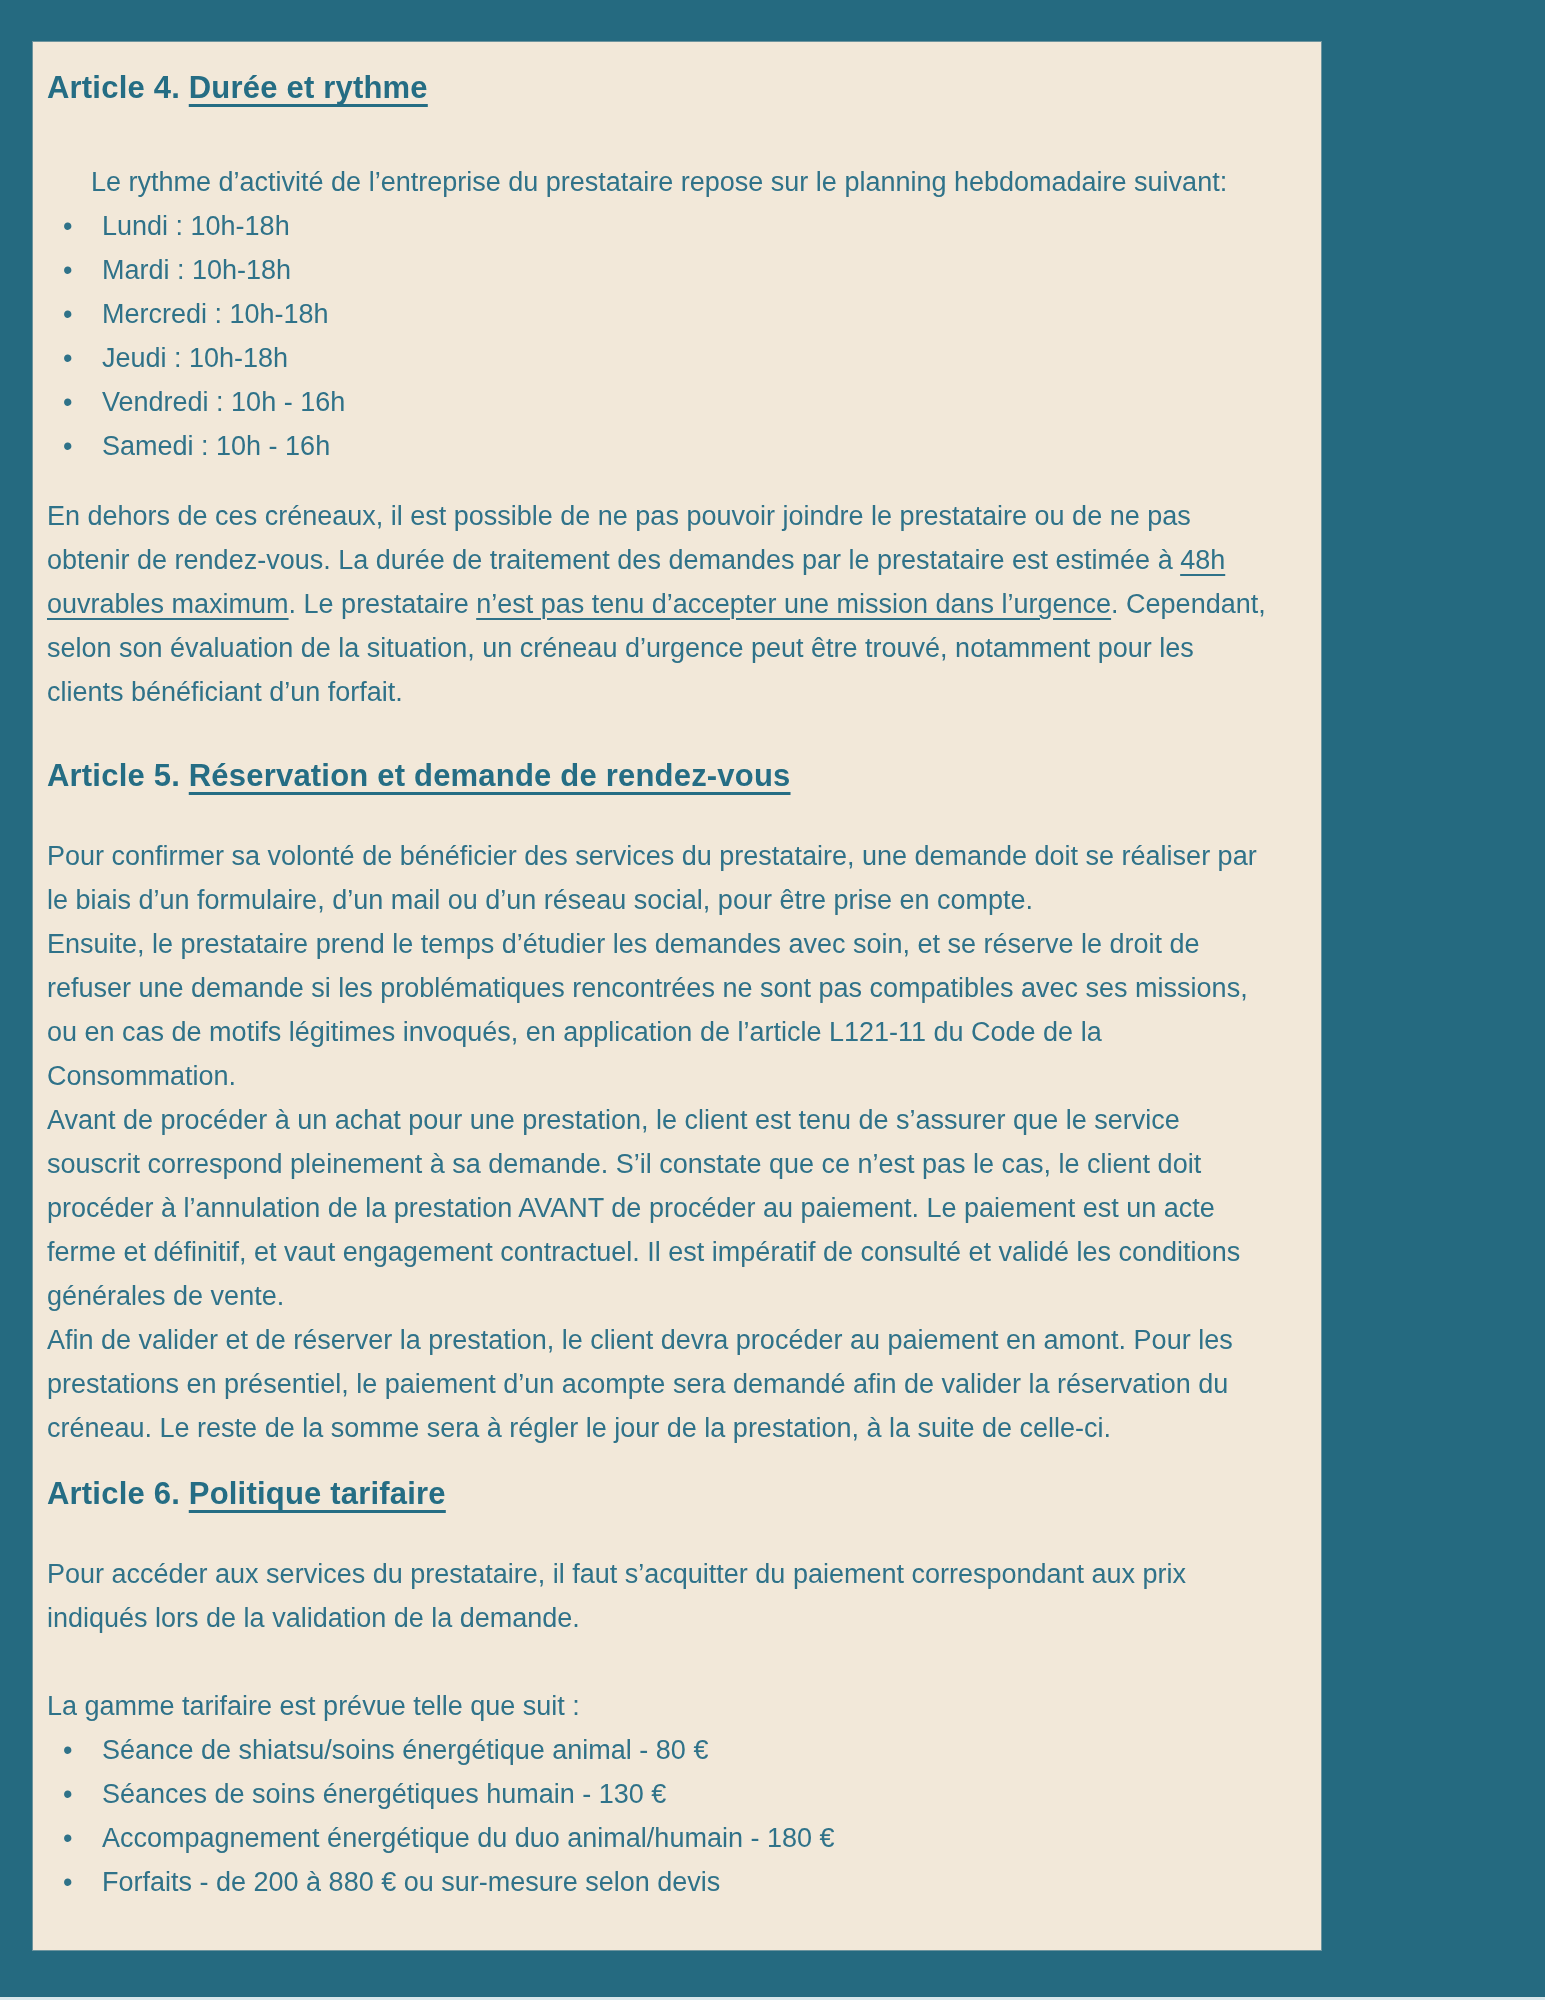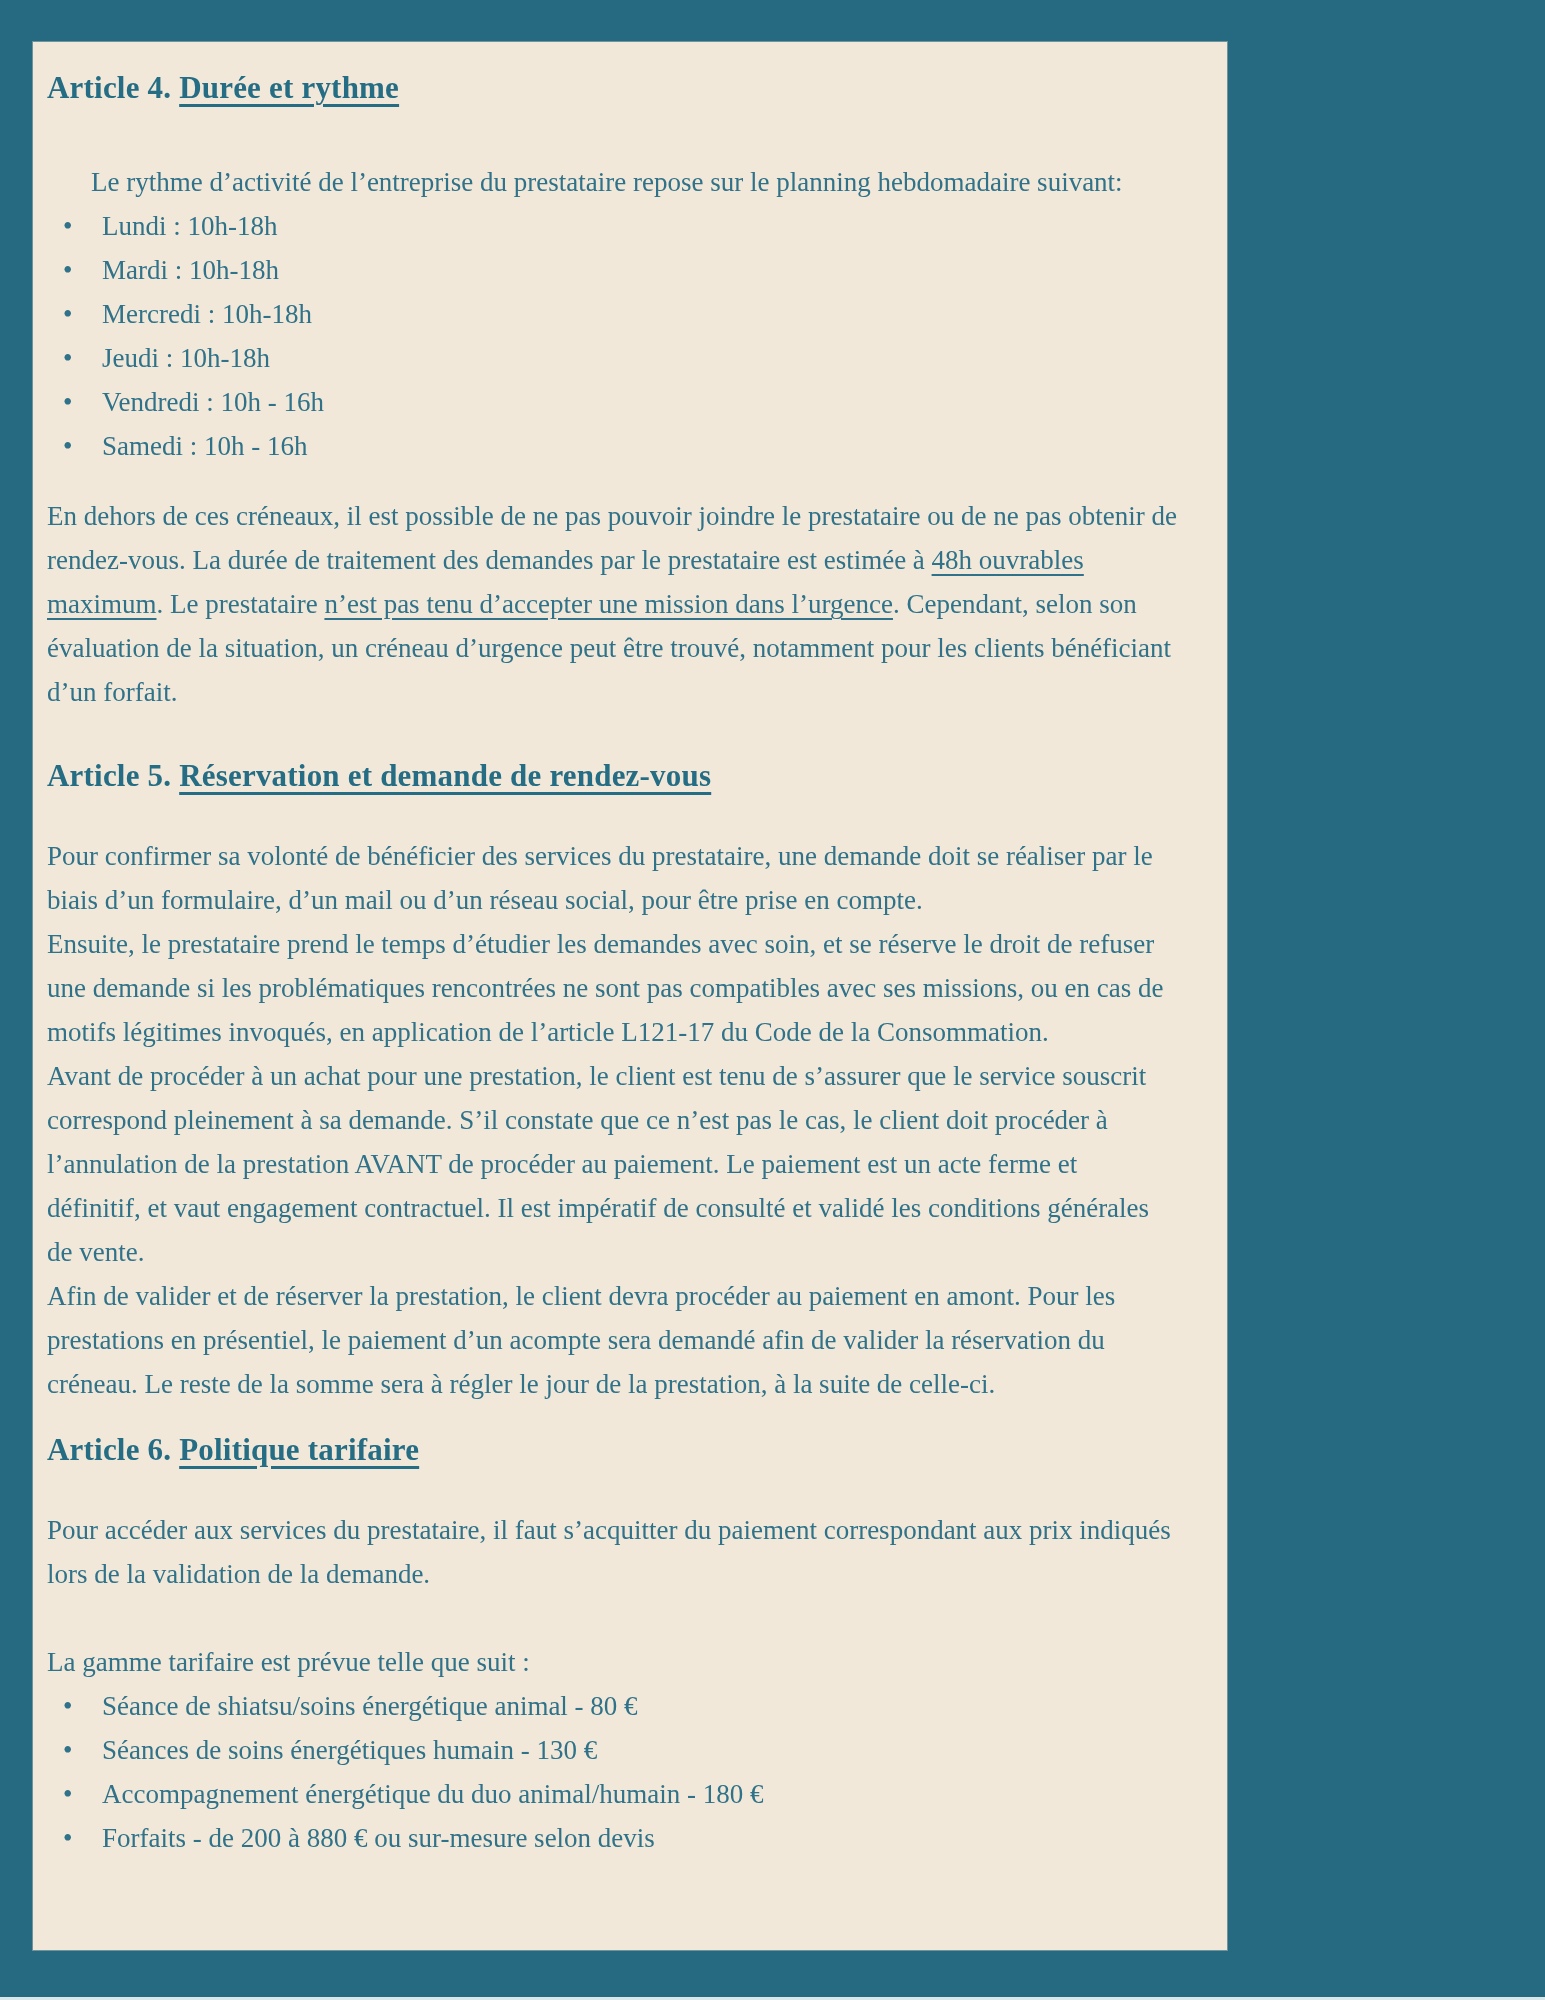--- a/index.html
+++ b/index.html
@@ -11,25 +11,24 @@
     position: relative;
     width: 1545px;
     height: 2000px;
     background: #256a80;
     overflow: hidden;
   }
   .panel {
     position: absolute;
     left: 33px;
     top: 42px;
-    width: 1194px;
+    width: 1288px;
     height: 1908px;
     background: #f2e8d9;
     box-shadow: 0 0 0 1px rgba(200,200,195,0.45);
-    font-family: Liberation Serif, serif;
   }
   .bottom-strip {
     position: absolute;
     left: 0;
     bottom: 0;
     width: 100%;
     height: 3px;
     background: #d9e7eb;
   }
   .content {
@@ -101,21 +100,21 @@
         <li>Jeudi : 10h-18h</li>
         <li>Vendredi : 10h - 16h</li>
         <li>Samedi : 10h - 16h</li>
       </ul>
 
       <p class="closing-4"><span>En dehors de ces créneaux, il est possible de ne pas pouvoir joindre le prestataire ou de ne pas obtenir de rendez-vous. La durée de traitement des demandes par le prestataire est estimée à </span><span class="u-body">48h ouvrables maximum</span><span>. Le prestataire </span><span class="u-body">n’est pas tenu d’accepter une mission dans l’urgence</span><span>. Cependant, selon son évaluation de la situation, un créneau d’urgence peut être trouvé, notamment pour les clients bénéficiant d’un forfait.</span></p>
 
       <h2 class="h2-5"><span>Article 5. </span><span class="u-title">Réservation et demande de rendez-vous</span></h2>
 
       <p class="para-5-first">Pour confirmer sa volonté de bénéficier des services du prestataire, une demande doit se réaliser par le biais d’un formulaire, d’un mail ou d’un réseau social, pour être prise en compte.</p>
-      <p>Ensuite, le prestataire prend le temps d’étudier les demandes avec soin, et se réserve le droit de refuser une demande si les problématiques rencontrées ne sont pas compatibles avec ses missions, ou en cas de motifs légitimes invoqués, en application de l’article L121-17 du Code de la Consommation.</p>
+      <p>Ensuite, le prestataire prend le temps d’étudier les demandes avec soin, et se réserve le droit de refuser une demande si les problématiques rencontrées ne sont pas compatibles avec ses missions, ou en cas de motifs légitimes invoqués, en application de l’article L121-11 du Code de la Consommation.</p>
       <p>Avant de procéder à un achat pour une prestation, le client est tenu de s’assurer que le service souscrit correspond pleinement à sa demande. S’il constate que ce n’est pas le cas, le client doit procéder à l’annulation de la prestation AVANT de procéder au paiement. Le paiement est un acte ferme et définitif, et vaut engagement contractuel. Il est impératif de consulté et validé les conditions générales de vente.</p>
       <p>Afin de valider et de réserver la prestation, le client devra procéder au paiement en amont. Pour les prestations en présentiel, le paiement d’un acompte sera demandé afin de valider la réservation du créneau. Le reste de la somme sera à régler le jour de la prestation, à la suite de celle-ci.</p>
 
       <h2 class="h2-6"><span>Article 6. </span><span class="u-title">Politique tarifaire</span></h2>
 
       <p class="para-6-first">Pour accéder aux services du prestataire, il faut s’acquitter du paiement correspondant aux prix indiqués lors de la validation de la demande.</p>
       <p class="para-6-second">La gamme tarifaire est prévue telle que suit :</p>
 
       <ul class="bullets">
         <li>Séance de shiatsu/soins énergétique animal - 80 €</li>

